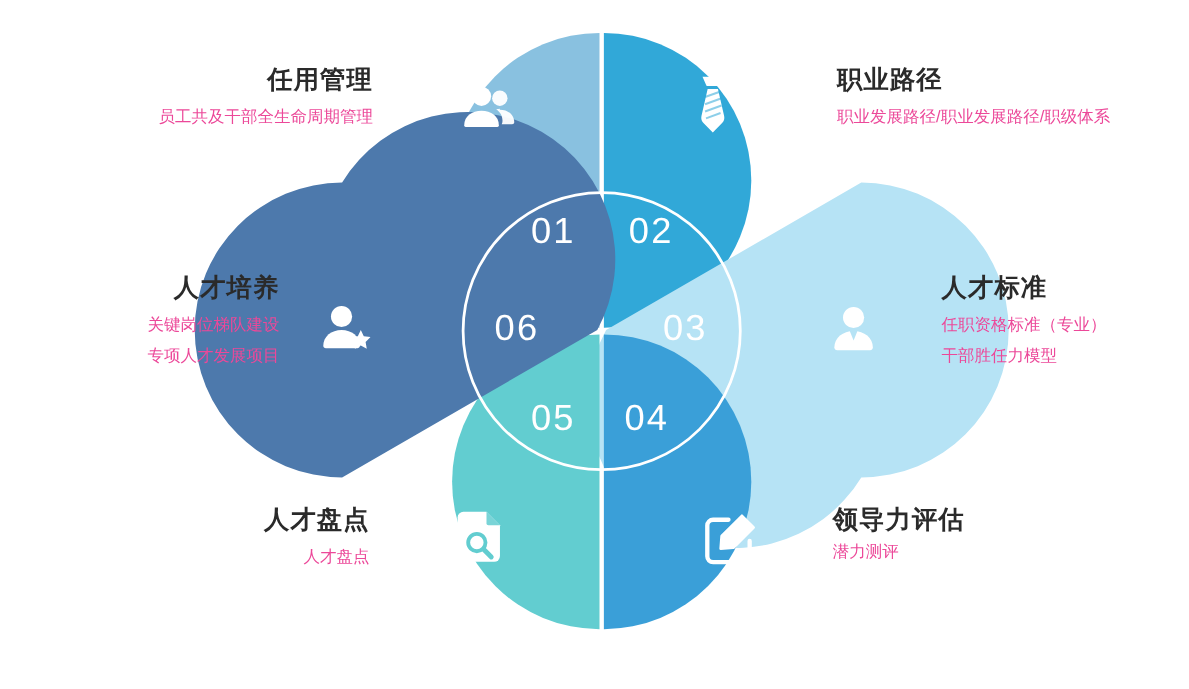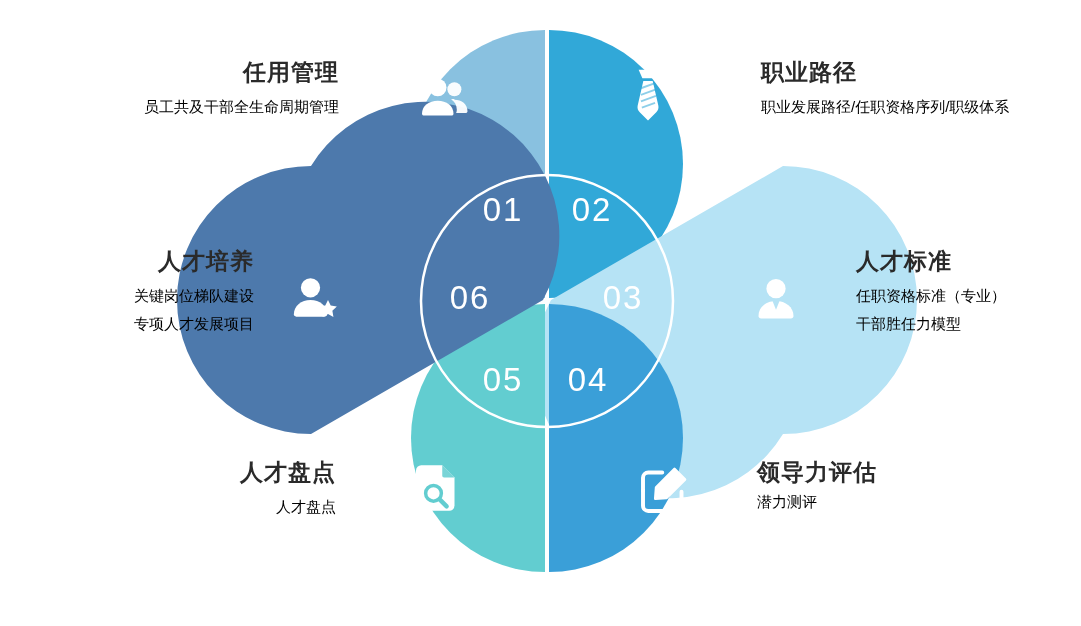--- a/index.html
+++ b/index.html
@@ -32,21 +32,21 @@
   .label-title {
     font-size: 23px;
     font-weight: bold;
     color: #2a2a2a;
     letter-spacing: 1px;
     line-height: 1.25;
     white-space: nowrap;
   }
   .label-desc {
     font-size: 15px;
-    color: #000000;
+    color: #ec4899;
     line-height: 1.75;
     white-space: nowrap;
     margin-top: 7px;
   }
   .align-right .label-title,
   .align-right .label-desc {
     text-align: right;
   }
   .align-left .label-title,
   .align-left .label-desc {
@@ -170,21 +170,21 @@
     </svg>
   </div>
 
   <div class="label-block align-right" style="right:742px; top:58px;">
     <div class="label-title">任用管理</div>
     <div class="label-desc">员工共及干部全生命周期管理</div>
   </div>
 
   <div class="label-block align-left" style="left:761px; top:58px;">
     <div class="label-title">职业路径</div>
-    <div class="label-desc">职业发展路径/任职资格序列/职级体系</div>
+    <div class="label-desc">职业发展路径/职业发展路径/职级体系</div>
   </div>
 
   <div class="label-block align-left" style="left:856px; top:247px;">
     <div class="label-title">人才标准</div>
     <div class="label-desc">任职资格标准（专业）</div>
     <div class="label-desc" style="margin-top:2px;">干部胜任力模型</div>
   </div>
 
   <div class="label-block align-left" style="left:757px; top:458px;">
     <div class="label-title">领导力评估</div>

